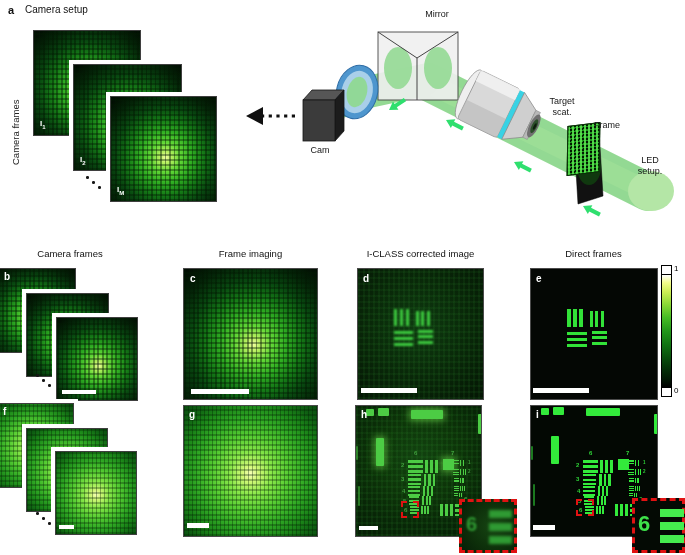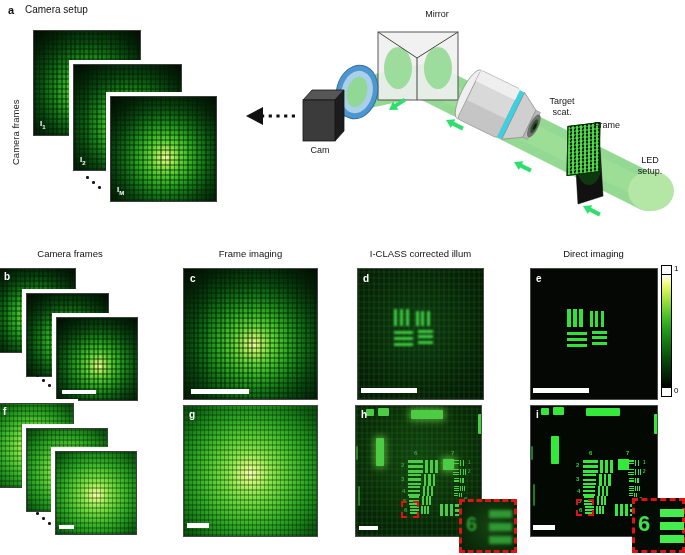--- a/index.html
+++ b/index.html
@@ -172,22 +172,22 @@
     <span>scat.</span>
   </div>
   <div class="dlabel" style="left:586px;top:120px;width:42px">Frame</div>
   <div class="dlabel" style="left:627px;top:155px;width:46px">
     <span>LED</span><br>
     <span>setup.</span>
   </div>
 
   <div class="ptitle" style="left:5px;top:249px;width:130px">Camera frames</div>
   <div class="ptitle" style="left:183px;top:249px;width:135px">Frame imaging</div>
-  <div class="ptitle" style="left:353px;top:249px;width:135px">I-CLASS corrected illum</div>
-  <div class="ptitle" style="left:527px;top:249px;width:133px">Direct imaging</div>
+  <div class="ptitle" style="left:353px;top:249px;width:135px">I-CLASS corrected image</div>
+  <div class="ptitle" style="left:527px;top:249px;width:133px">Direct frames</div>
 
   <div class="fr spk" style="left:-8px;top:268px;width:84px;height:85px"></div>
   <div class="fr spk" style="left:26px;top:293px;width:83px;height:84px"></div>
   <div class="fr spk" style="left:56px;top:317px;width:82px;height:84px"></div>
   <span class="plet" style="left:4px;top:272px">b</span>
   <div class="dots" style="left:36px;top:374px">
       <i></i>
       <i></i>
       <i></i>
     </div>

